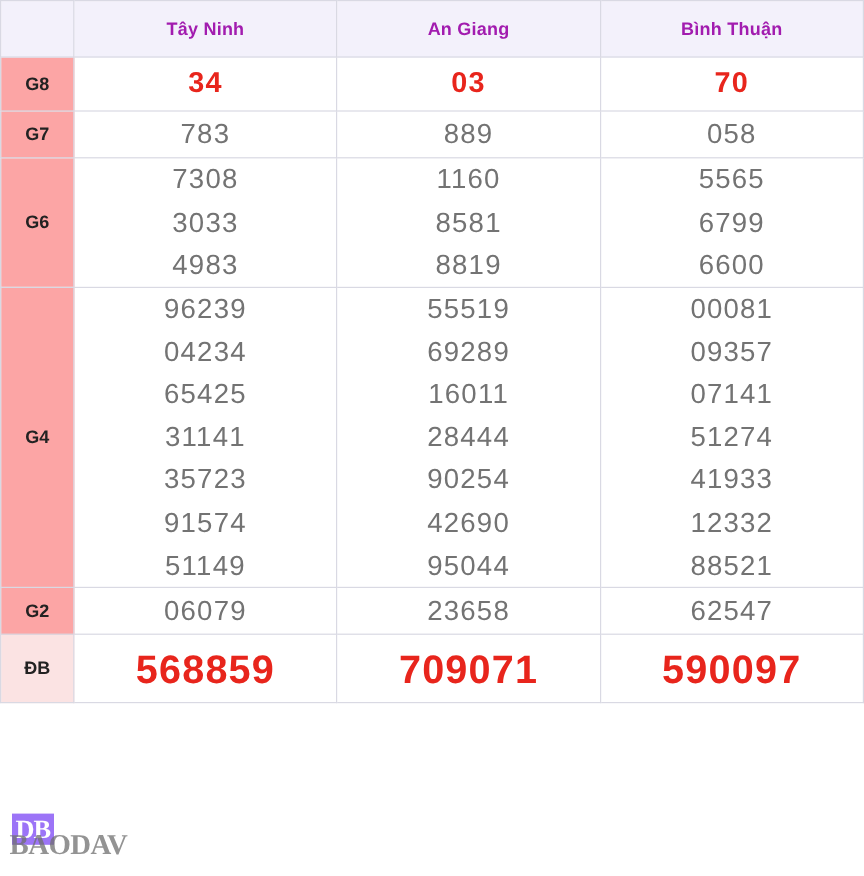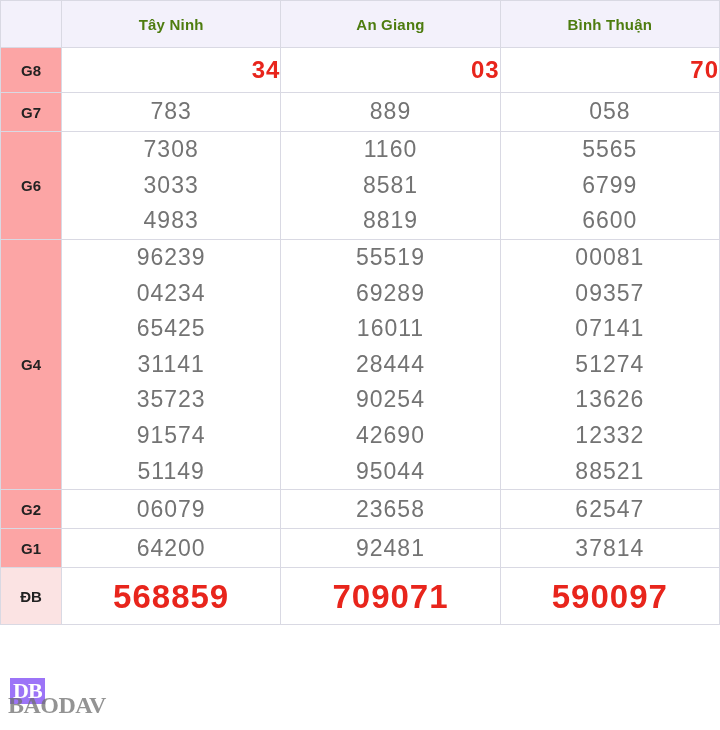--- a/index.html
+++ b/index.html
@@ -19,21 +19,21 @@
     table-layout: fixed;
   }
   table.lottery td, table.lottery th {
     border: 1px solid #d9d9e3;
     text-align: center;
     vertical-align: middle;
     padding: 0;
   }
   thead th {
     background: #f3f1fb;
-    color: #4d7c0f;
+    color: #a21caf;
     font-size: 15px;
     font-weight: bold;
     height: 46px;
     letter-spacing: 0.2px;
   }
   thead th.corner {
     background: #f3f1fb;
     width: 60px;
   }
   td.prize-label {
@@ -50,21 +50,20 @@
     line-height: 1.55;
   }
   td.num .n {
     display: block;
     letter-spacing: 1px;
   }
   tr.g8 td.num, tr.g8 td.num .n {
     color: #e8251c;
     font-weight: bold;
     font-size: 24px;
-    text-align: right;
   }
   tr.g8 td.num, tr.g8 td.prize-label { height: 44px; }
   tr.g7 td { height: 38px; }
   tr.g5 td { height: 38px; }
   tr.g2 td { height: 38px; }
   tr.g1 td { height: 38px; }
   tr.special td.prize-label {
     background: #fbe3e3;
   }
   tr.special td.num {
@@ -182,47 +181,35 @@
           <span class="n">28444</span>
           <span class="n">90254</span>
           <span class="n">42690</span>
           <span class="n">95044</span>
         </td>
         <td class="num">
           <span class="n">00081</span>
           <span class="n">09357</span>
           <span class="n">07141</span>
           <span class="n">51274</span>
-          <span class="n">13626</span>
+          <span class="n">41933</span>
           <span class="n">12332</span>
           <span class="n">88521</span>
         </td>
       </tr>
       <tr class="g2">
         <td class="prize-label">G2</td>
         <td class="num">
             <span class="n">06079</span>
           </td>
         <td class="num">
             <span class="n">23658</span>
           </td>
         <td class="num">
             <span class="n">62547</span>
-          </td>
-      </tr>
-      <tr class="g1">
-        <td class="prize-label">G1</td>
-        <td class="num">
-            <span class="n">64200</span>
-          </td>
-        <td class="num">
-            <span class="n">92481</span>
-          </td>
-        <td class="num">
-            <span class="n">37814</span>
           </td>
       </tr>
       <tr class="special">
         <td class="prize-label">ĐB</td>
         <td class="num">
             <span class="n">568859</span>
           </td>
         <td class="num">
             <span class="n">709071</span>
           </td>

